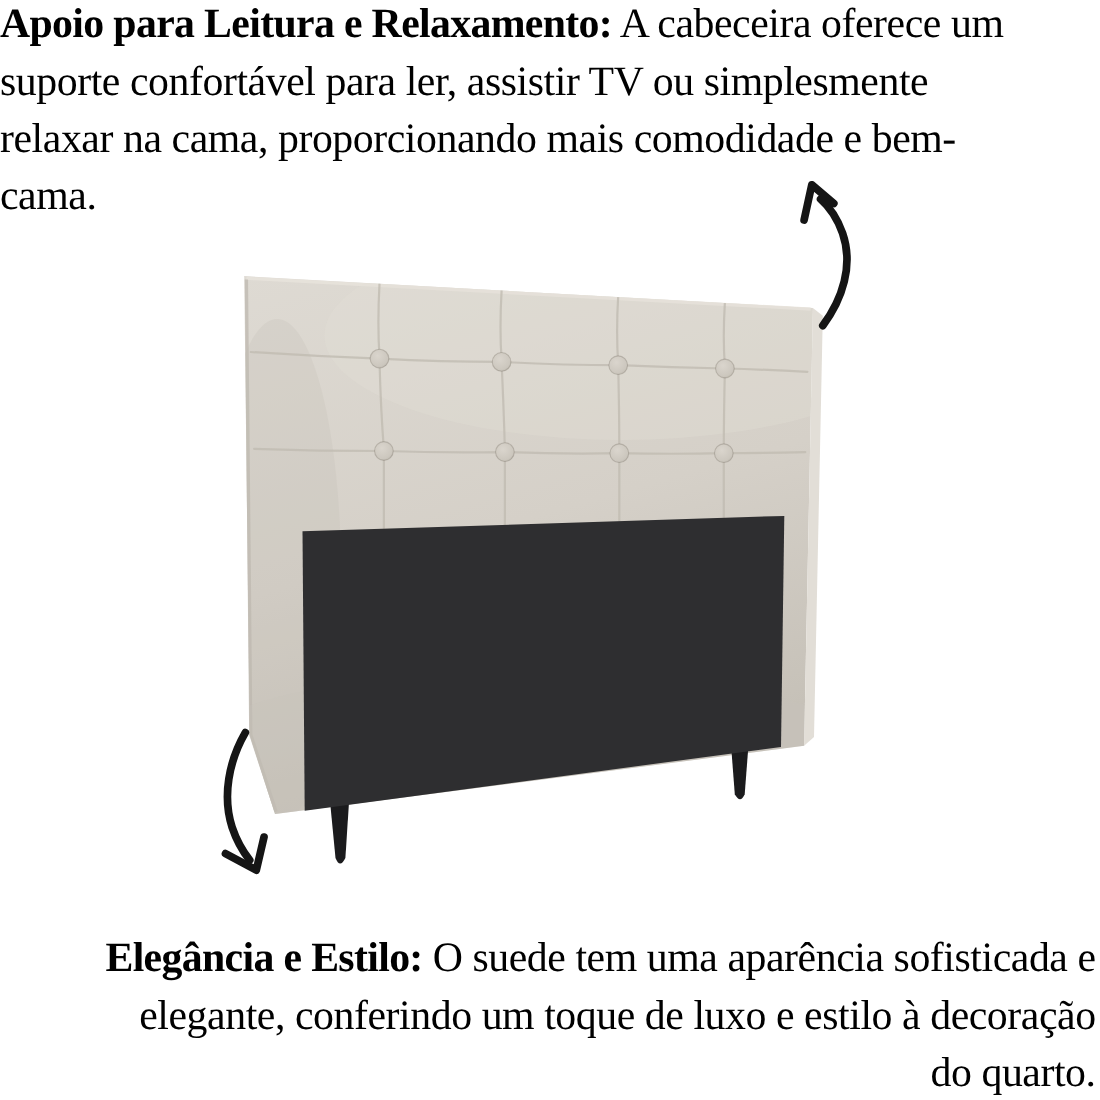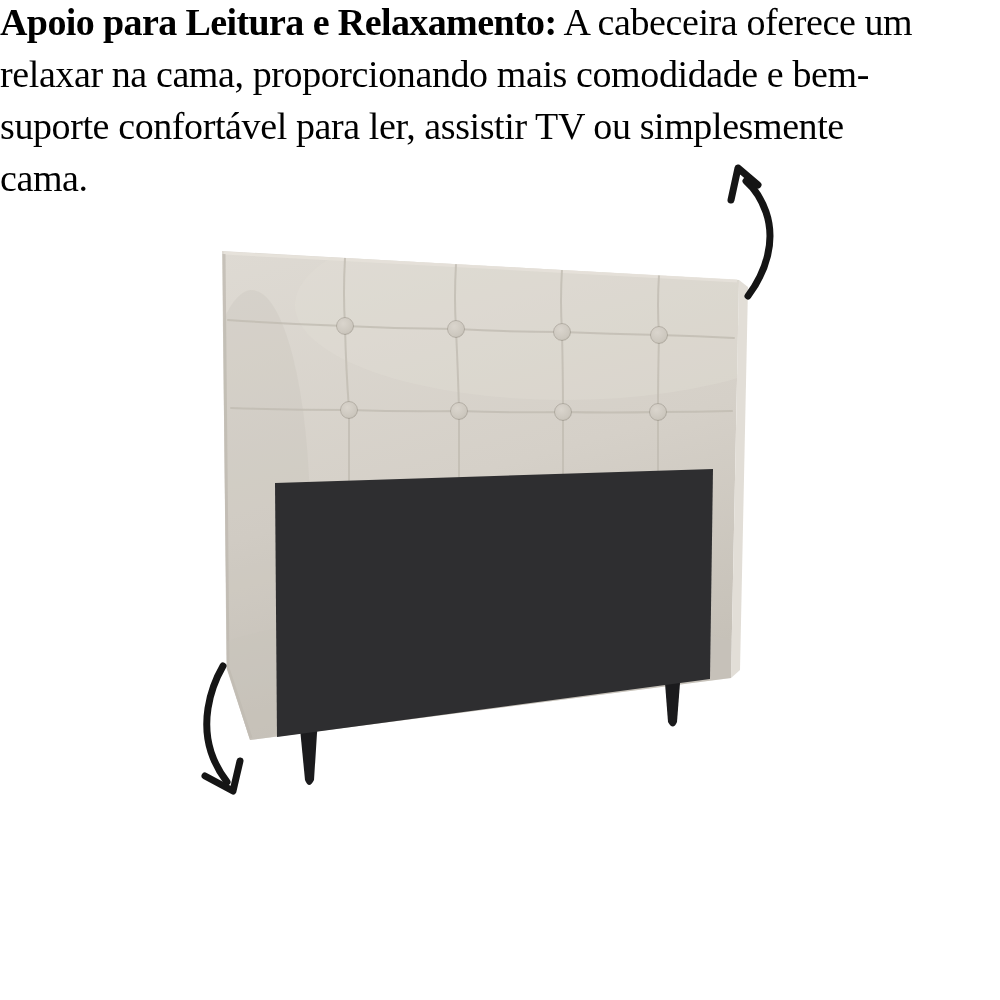--- a/index.html
+++ b/index.html
@@ -18,22 +18,22 @@
   .arrow-line{fill:none;stroke-width:7;stroke-linecap:round;}
   .arrow-head{fill:none;stroke-width:7;stroke-linecap:round;stroke-linejoin:round;}
 </style>
 </head>
 <body>
 
 <div class="stage">
 
   <p class="para para-top">
     <span class="tline"><span class="lead">Apoio para Leitura e Relaxamento:</span><span> A cabeceira oferece um</span></span>
+    <span class="tline">suporte confortável para ler, assistir TV ou simplesmente</span>
     <span class="tline">relaxar na cama, proporcionando mais comodidade e bem-</span>
-    <span class="tline">suporte confortável para ler, assistir TV ou simplesmente</span>
     <span class="tline">cama.</span>
   </p>
 
   <svg width="1000" height="1000" viewBox="0 0 1000 1000" aria-hidden="true">
     <defs>
       <linearGradient id="fabricGrad" x1="0" y1="0" x2="0.3" y2="1">
         <stop offset="0" stop-color="#dedad3"></stop>
         <stop offset="0.55" stop-color="#d5d0c8"></stop>
         <stop offset="1" stop-color="#c6c1b8"></stop>
       </linearGradient>
@@ -101,14 +101,19 @@
     <g>
       <path class="arrow-line" d="M748,296 C766,272 776,241 766,212 C761,198 754,188 746,181" stroke="#151515"></path>
       <path class="arrow-head" d="M731,200 L738,168 L758,185" stroke="#151515"></path>
     </g>
     <g>
       <path class="arrow-line" d="M223,666 C208,692 202,724 211,752 C215,764 220,773 227,782" stroke="#151515"></path>
       <path class="arrow-head" d="M205,776 L233,791 L240,761" stroke="#151515"></path>
     </g>
   </svg>
 
+  <p class="para para-bottom">
+    <span class="tline"><span class="lead">Elegância e Estilo:</span><span> O suede tem uma aparência sofisticada e</span></span>
+    <span class="tline">elegante, conferindo um toque de luxo e estilo à decoração</span>
+    <span class="tline">do quarto.</span>
+  </p>
 
 </div>
 
 </body></html>

